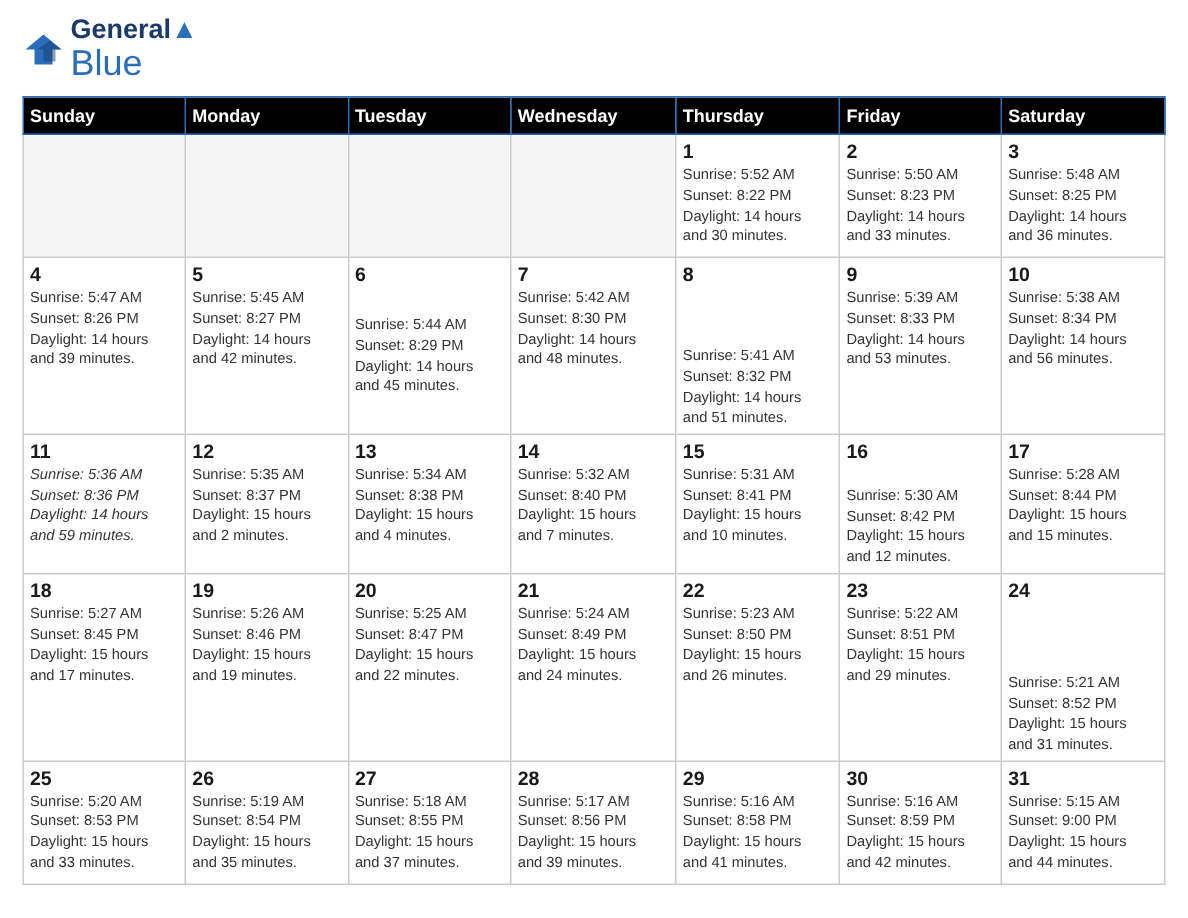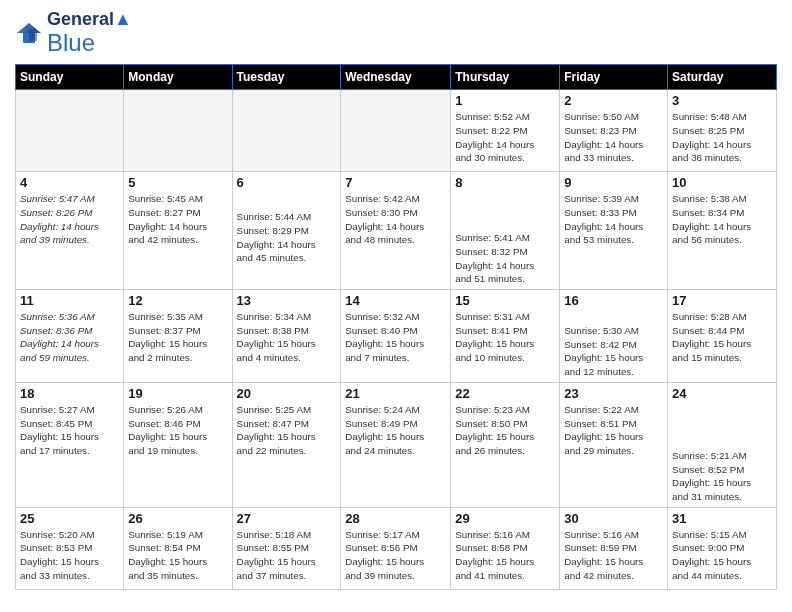--- a/index.html
+++ b/index.html
@@ -138,21 +138,21 @@
             <span class="day-number">3</span>
             <div class="day-info" style="white-space: pre-line;">Sunrise: 5:48 AM
 Sunset: 8:25 PM
 Daylight: 14 hours
 and 36 minutes.</div>
           </td>
         </tr>
         <tr>
           <td>
             <span class="day-number">4</span>
-            <div class="day-info" style="white-space: pre-line; font-style: italic;">Sunrise: 5:47 AM
+            <div class="day-info" style="white-space: pre-line;">Sunrise: 5:47 AM
 Sunset: 8:26 PM
 Daylight: 14 hours
 and 39 minutes.</div>
           </td>
           <td>
             <span class="day-number">5</span>
             <div class="day-info" style="white-space: pre-line;">Sunrise: 5:45 AM
 Sunset: 8:27 PM
 Daylight: 14 hours
 and 42 minutes.</div>

